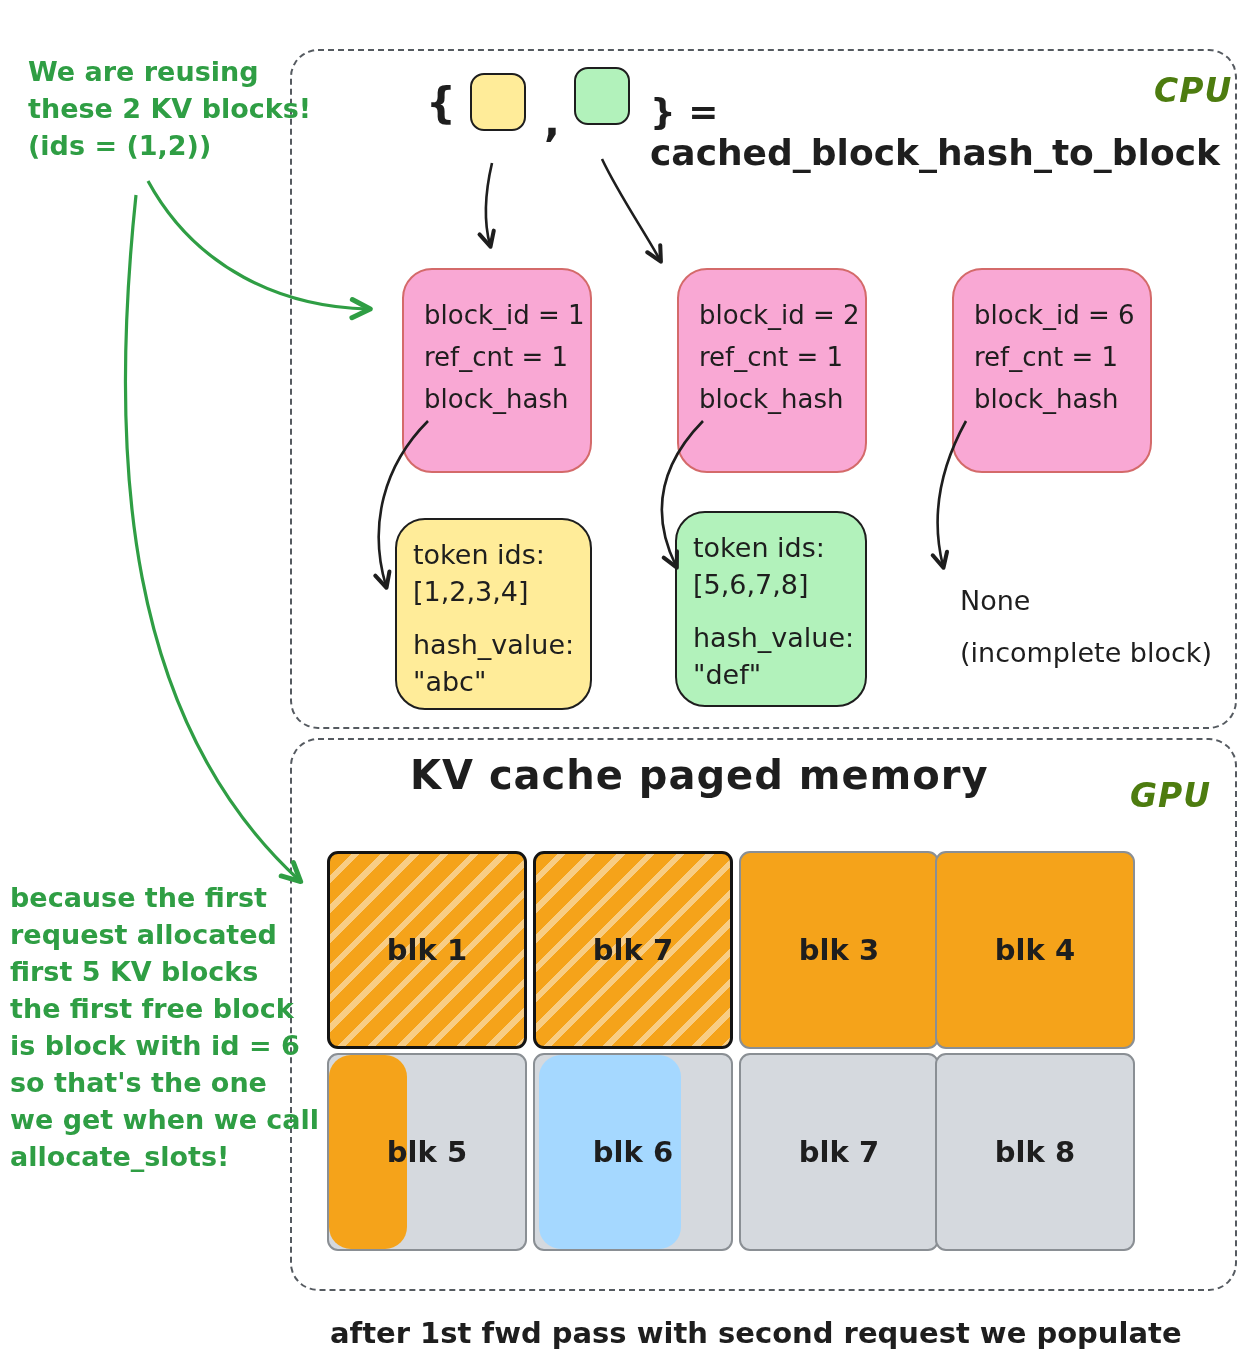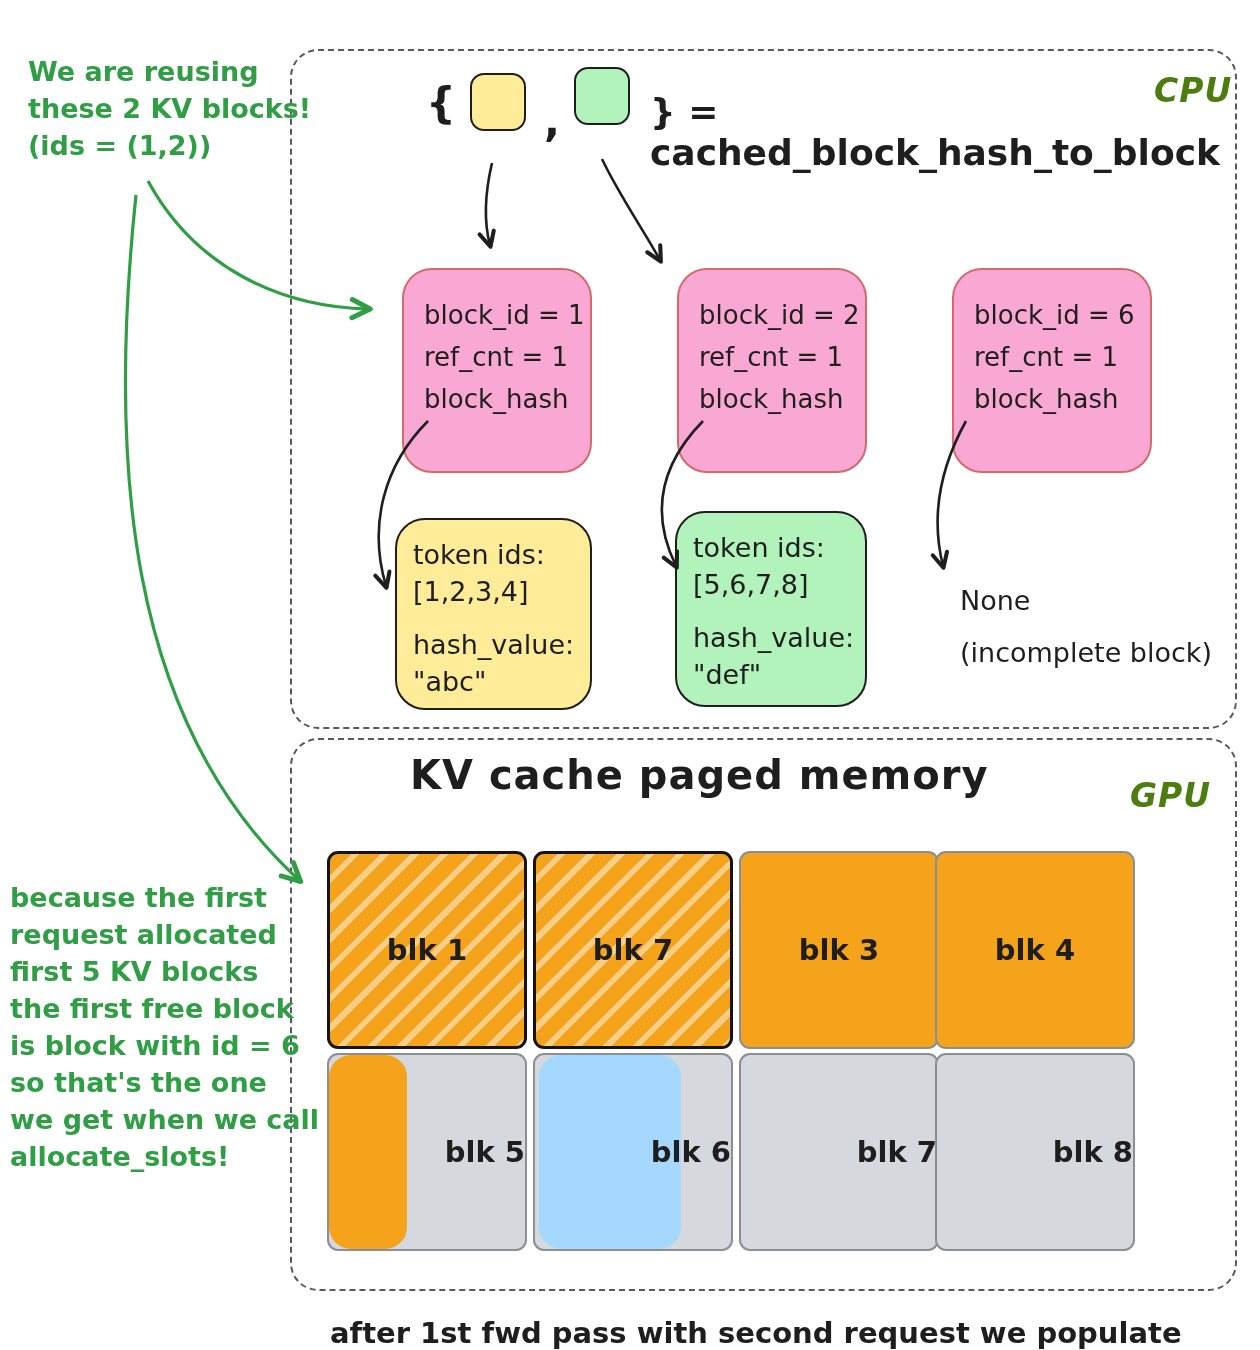--- a/index.html
+++ b/index.html
@@ -47,21 +47,21 @@
   
   .gpu-title { position:absolute; left:118px; top:12px; font-size:40px; font-weight:700; letter-spacing:1px; z-index:2; }
   .assume-note { position:absolute; left:25px; top:68px; font-size:27px; z-index:3; }
 
   .blk { position:absolute; width:200px; height:198px; border-radius:11px; display:flex; align-items:center;
          justify-content:center; font-size:29px; font-weight:600; z-index:2; overflow:hidden; }
   .r1 { top:111px; } .r2 { top:313px; }
   .c1 { left:35px; } .c2 { left:241px; } .c3 { left:447px; } .c4 { left:643px; }
   .blk-hatched { background:repeating-linear-gradient(135deg, #f5a31a 0 15px, #f8cd85 15px 21px); border:3px solid #141414; }
   .blk-orange  { background:#f5a31a; border:2px solid #8a8f94; }
-  .blk-gray    { background:#d5d9de; border:2px solid #8a8f94;justify-content:flex-end; }
+  .blk-gray    { background:#d5d9de; border:2px solid #8a8f94; }
   .sub-fill { position:absolute; top:0; height:100%; border-radius:22px; z-index:1; }
   .sub-orange { left:0; width:78px; background:#f5a31a; }
   .sub-blue   { left:4px; width:142px; background:#a5d8ff; }
   .blk-label { position:relative; z-index:2; }
 
   .caption { position:absolute; left:330px; top:1272px; font-size:29px; font-weight:600; line-height:41px;
              white-space:pre-line; z-index:2; }
 </style>
 </head>
 <body>

